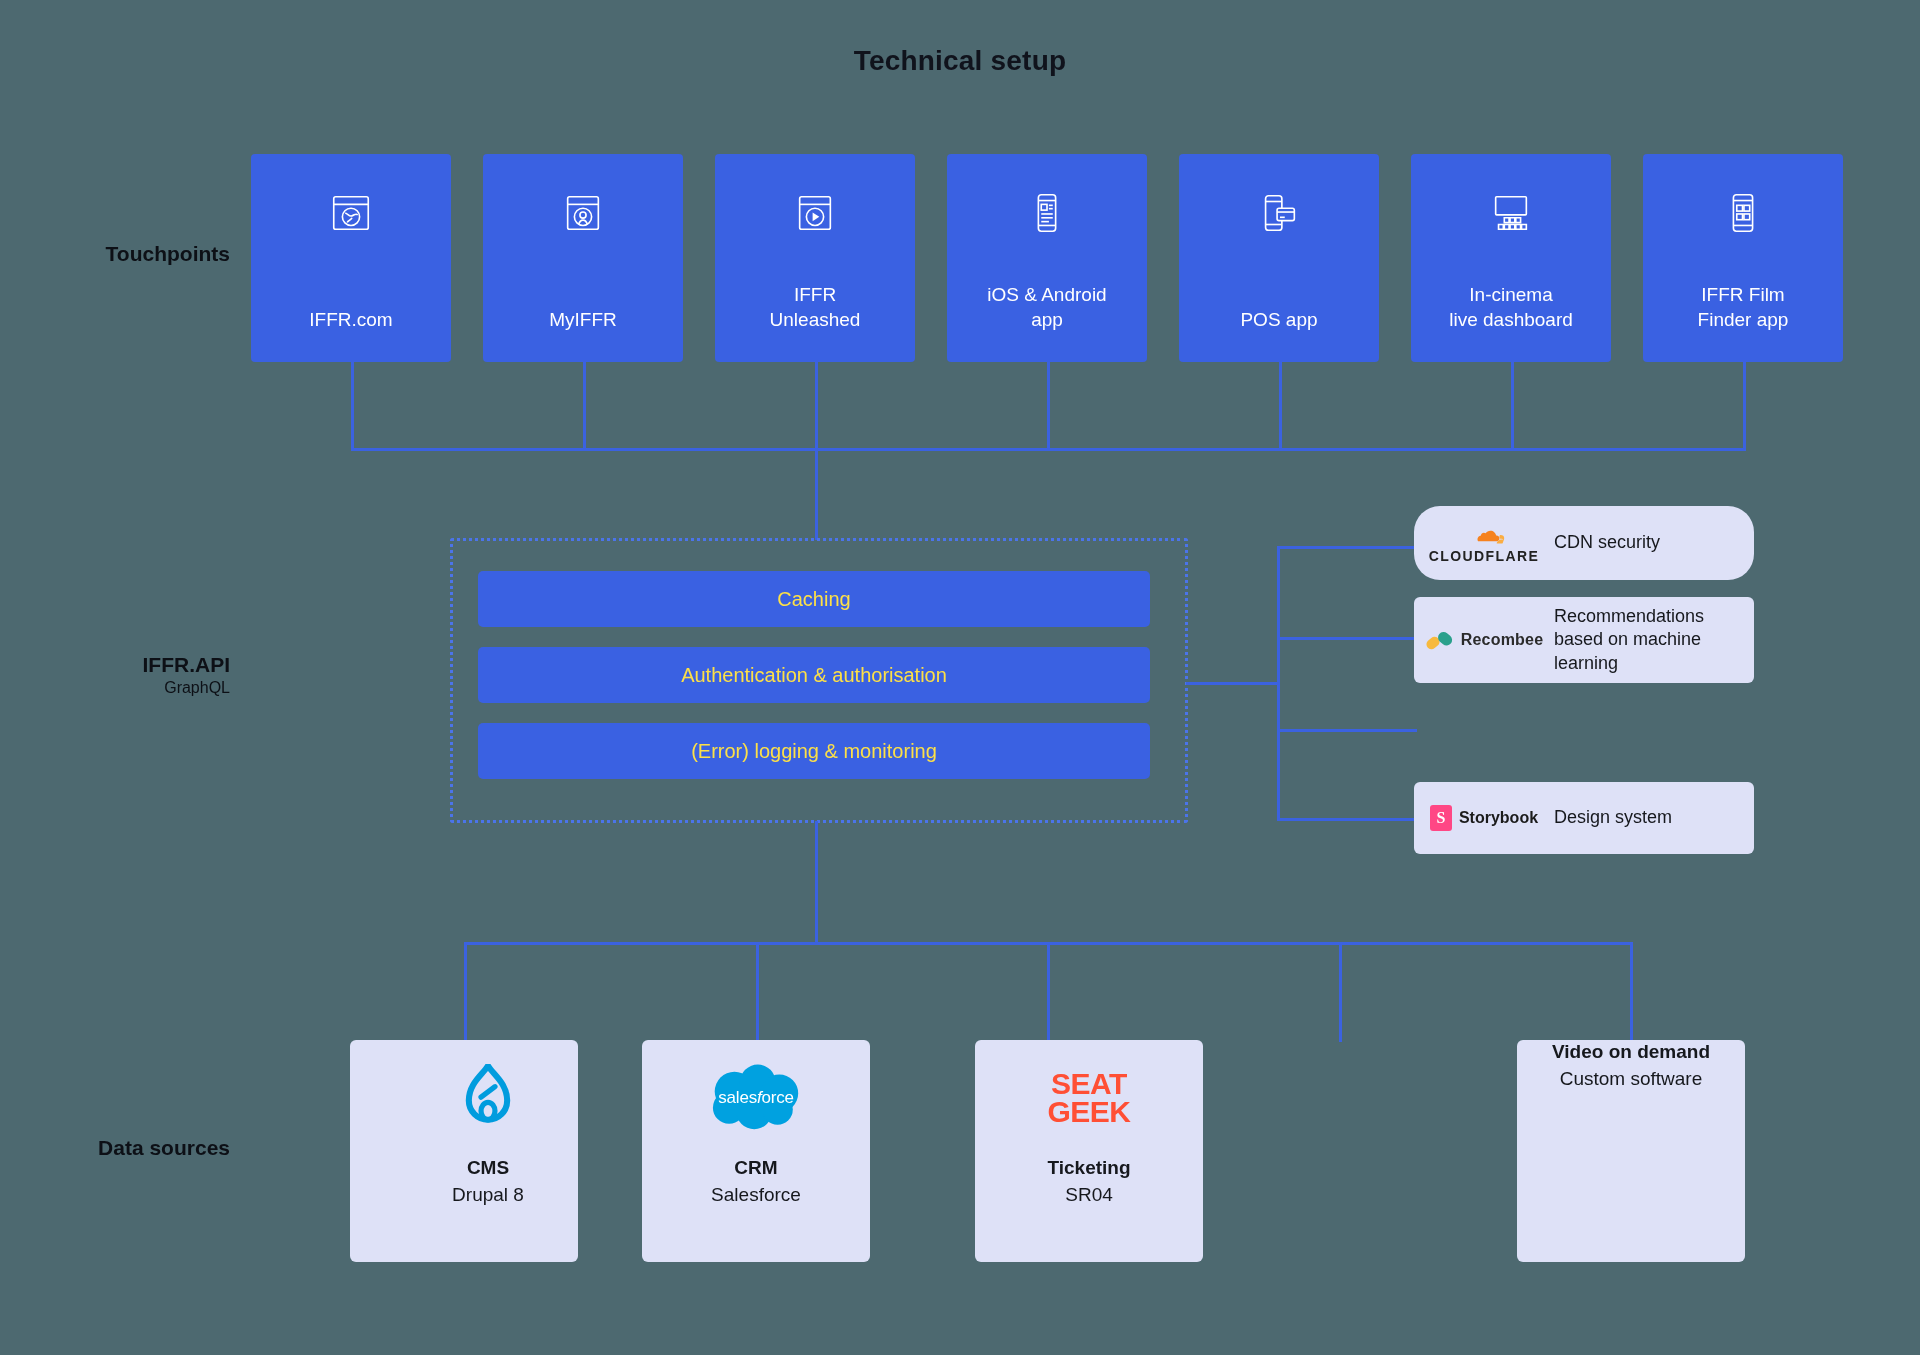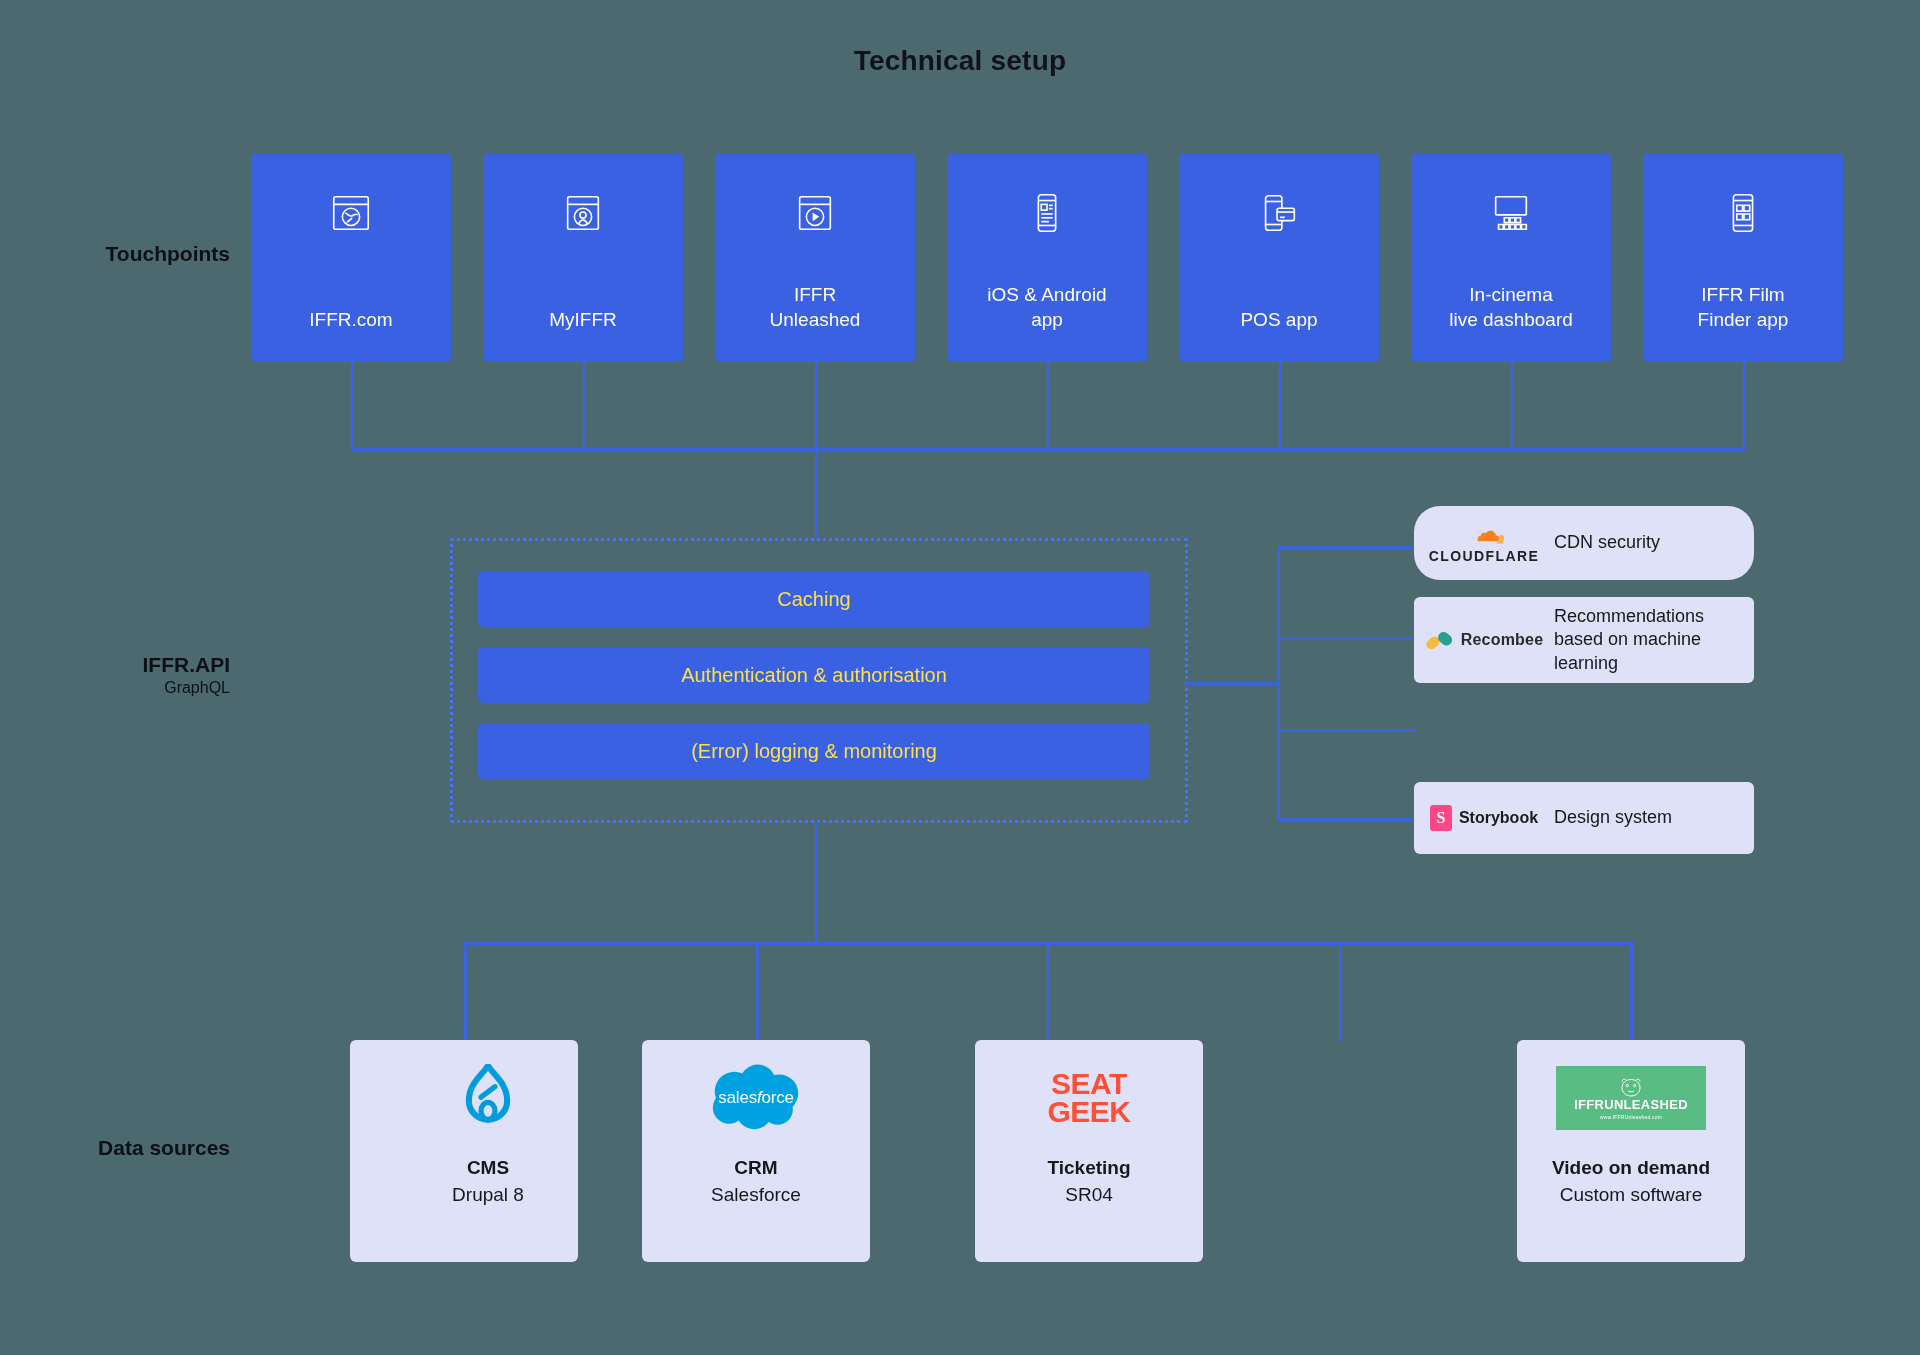--- a/index.html
+++ b/index.html
@@ -337,30 +337,17 @@
         <span style="display:block;">SEAT</span>
         <span style="display:block;">GEEK</span>
       </span>
     </span>
     <span class="dtitle">Ticketing</span>
     <span class="dsub">SR04</span>
   </div>
 
 
   <div class="ds" style="left:1517px;">
-    <span class="dlogo">
-      <span class="unl-box">
-        <svg viewBox="0 0 40 26" width="30" height="20" fill="none" stroke="#fff" stroke-width="1.3">
-          <path d="M8 6c0-3 3-4 5-3M32 6c0-3-3-4-5-3"></path>
-          <path d="M20 3c-7 0-12 5-12 11s5 11 12 11 12-5 12-11S27 3 20 3z"></path>
-          <circle cx="15" cy="11" r="1.6"></circle>
-            <circle cx="25" cy="11" r="1.6"></circle>
-          <path d="M16 18c2 2 6 2 8 0"></path>
-        </svg>
-        <span class="unl-t1">IFFR<b style="font-weight:700;">UNLEASHED</b></span>
-        <span class="unl-t2">www.IFFRUnleashed.com</span>
-      </span>
-    </span>
     <span class="dtitle">Video on demand</span>
     <span class="dsub">Custom software</span>
   </div>
 
 </div>
 
 </body></html>

